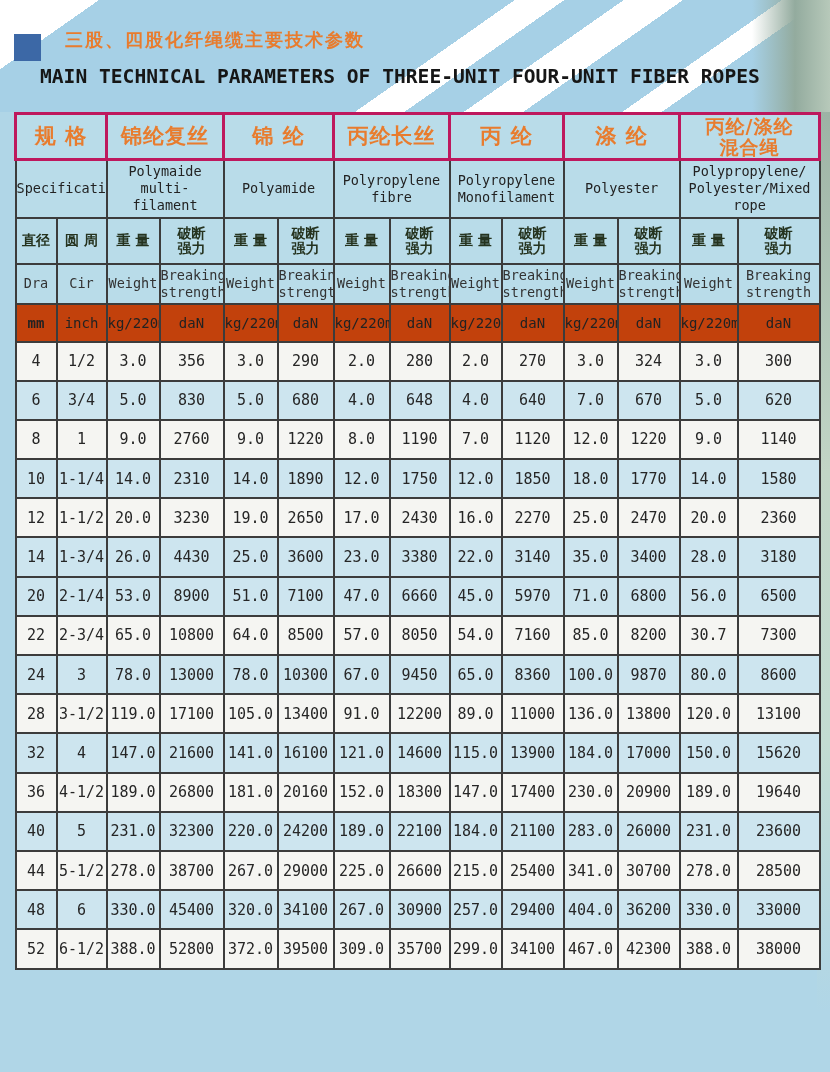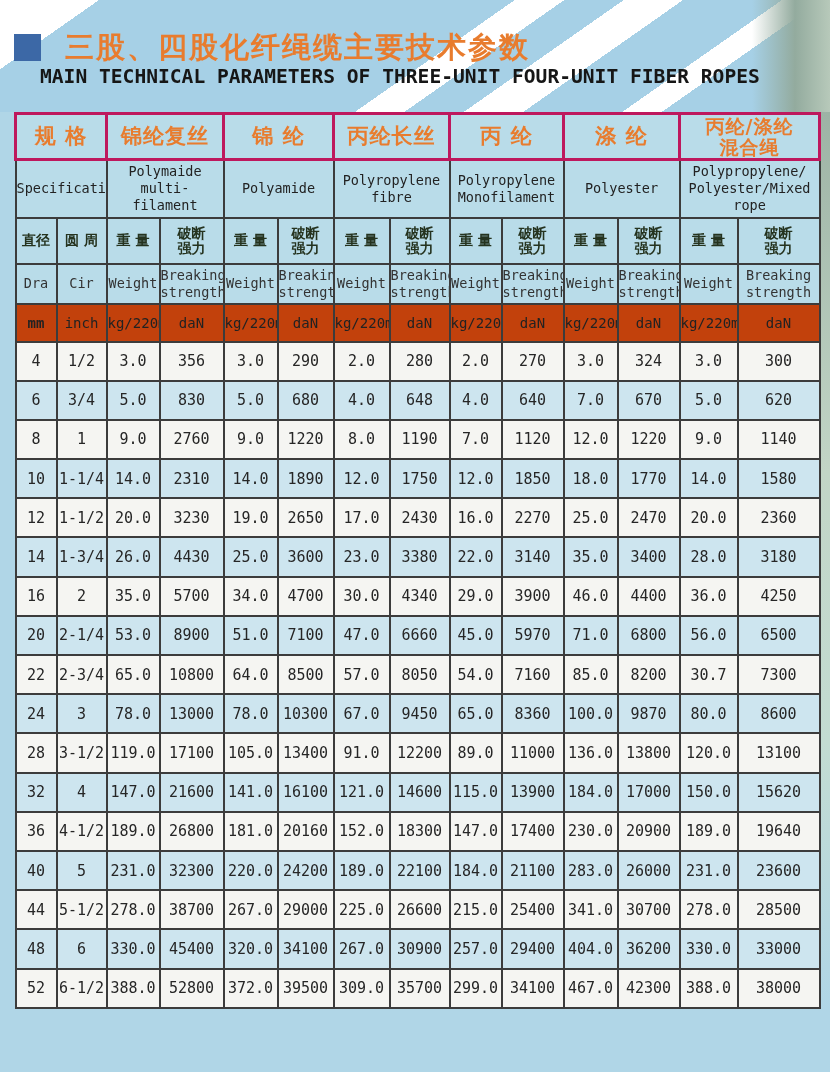--- a/index.html
+++ b/index.html
@@ -14,21 +14,21 @@
           #a6d0e6 57% 63%, #ffffff 63% 69%, #a6d0e6 69% 79%,
           #ffffff 79% 83%, #a6d0e6 83% 100%);}
   .hero-green{position:absolute;top:0;right:0;width:78px;height:112px;
         background:linear-gradient(to right, rgba(147,171,158,0), #93ab9e 55%, #b7c9ba);}
   .side-band{position:absolute;top:112px;right:0;width:13px;height:900px;
         background:linear-gradient(to bottom,#9db3a5,#c2d5c6 40%, #c3dcd2 70%, rgba(195,220,210,0));}
 
   .title-block{position:absolute;top:28px;left:14px;}
   .title-square{position:absolute;top:6px;left:0;width:27px;height:27px;}
   .title-zh{position:absolute;top:0;left:51px;width:600px;white-space:nowrap;
-        font-size:29px;font-weight:bold;letter-spacing:2px;}
+        font-size:18px;font-weight:bold;letter-spacing:2px;}
   .title-en{position:absolute;top:36px;left:26px;width:780px;white-space:nowrap;
         font-size:20px;font-weight:bold;color:#161616;letter-spacing:0px;
         transform:scaleX(0.98);transform-origin:left;
         font-family:"DejaVu Sans Mono","DejaVu Sans",monospace;}
 
   
   table.params{position:absolute;top:112px;left:14px;width:804px;
         border-collapse:collapse;table-layout:fixed;
         font-family:"DejaVu Sans Mono","DejaVu Sans",monospace;}
   table.params td{border:2px solid #3c3c3c;text-align:center;vertical-align:middle;
@@ -264,36 +264,20 @@
           <td>3600</td>
           <td>23.0</td>
           <td>3380</td>
           <td>22.0</td>
           <td>3140</td>
           <td>35.0</td>
           <td>3400</td>
           <td>28.0</td>
           <td>3180</td>
         </tr>
-        <tr class="white">
-          <td>16</td>
-          <td>2</td>
-          <td>35.0</td>
-          <td>5700</td>
-          <td>34.0</td>
-          <td>4700</td>
-          <td>30.0</td>
-          <td>4340</td>
-          <td>29.0</td>
-          <td>3900</td>
-          <td>46.0</td>
-          <td>4400</td>
-          <td>36.0</td>
-          <td>4250</td>
-        </tr>
         <tr class="blue">
           <td>20</td>
           <td>2-1/4</td>
           <td>53.0</td>
           <td>8900</td>
           <td>51.0</td>
           <td>7100</td>
           <td>47.0</td>
           <td>6660</td>
           <td>45.0</td>

